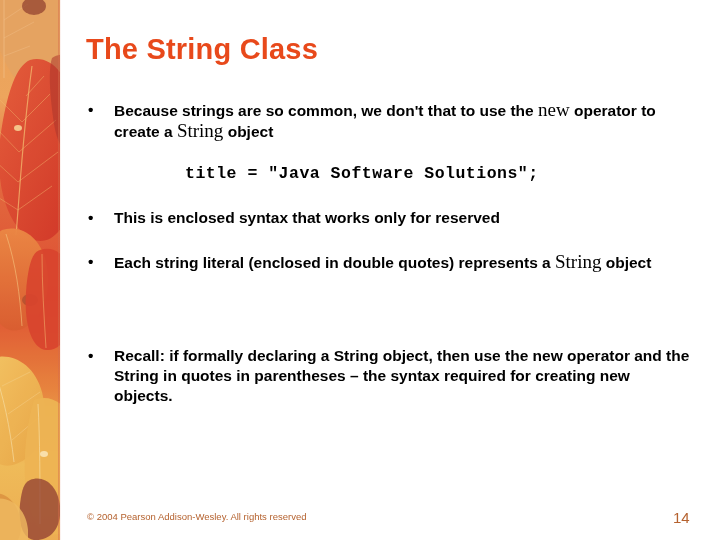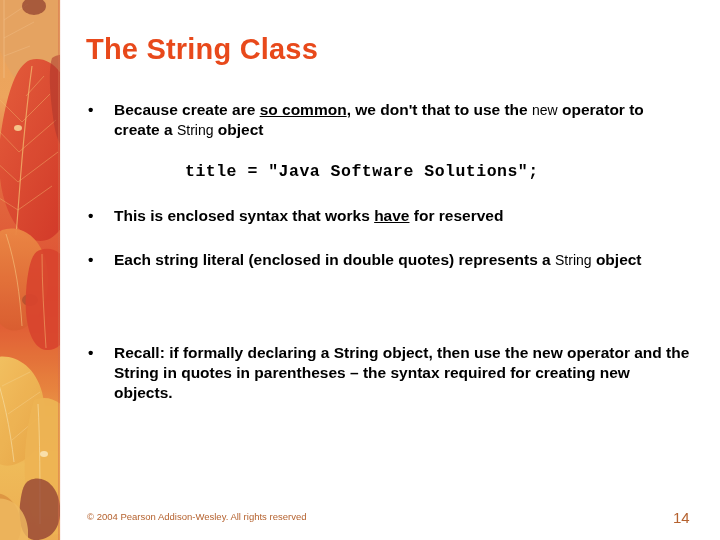--- a/index.html
+++ b/index.html
@@ -76,26 +76,25 @@
   }
   .bullet-dot {
     position: absolute;
     left: 2px;
     top: 0px;
     font-size: 15.5px;
     line-height: 20px;
     color: #000000;
   }
   .mono {
-    font-family: Liberation Sans, sans-serif;
+    font-family: Liberation Serif, serif;
     font-weight: normal;
-    font-size: 14px;
+    font-size: 19px;
   }
   .u {
-    text-decoration: underline;
   }
 
   
   #code-line {
     margin-left: 99px;
     margin-top: 22px;
     font-family: "Liberation Mono", "DejaVu Sans Mono", monospace;
     font-size: 16.5px;
     font-weight: bold;
     color: #000000;
@@ -198,30 +197,30 @@
     </svg>
   </div>
   <div id="leaf-edge"></div>
 
   <div id="title">The String Class</div>
 
   <div id="body-area">
 
     <div class="bullet-row">
       <span class="bullet-dot">•</span>
-      <span><span>Because create are </span><span class="u">so common</span><span>, we don't that to use the </span><span class="mono">new</span><span> operator to create a </span><span class="mono">String</span><span> object</span></span>
+      <span><span>Because strings are </span><span class="u">so common</span><span>, we don't that to use the </span><span class="mono">new</span><span> operator to create a </span><span class="mono">String</span><span> object</span></span>
     </div>
 
     <div id="code-line">title = "Java Software Solutions";</div>
 
     <div class="gap-a"></div>
 
     <div class="bullet-row">
       <span class="bullet-dot">•</span>
-      <span><span>This is enclosed syntax that works </span><span class="u">have</span><span> for reserved</span></span>
+      <span><span>This is enclosed syntax that works </span><span class="u">only</span><span> for reserved</span></span>
     </div>
 
     <div class="gap-b"></div>
 
     <div class="bullet-row">
       <span class="bullet-dot">•</span>
       <span><span>Each string literal (enclosed in double quotes) represents a </span><span class="mono">String</span><span> object</span></span>
     </div>
 
     <div class="gap-c"></div>

